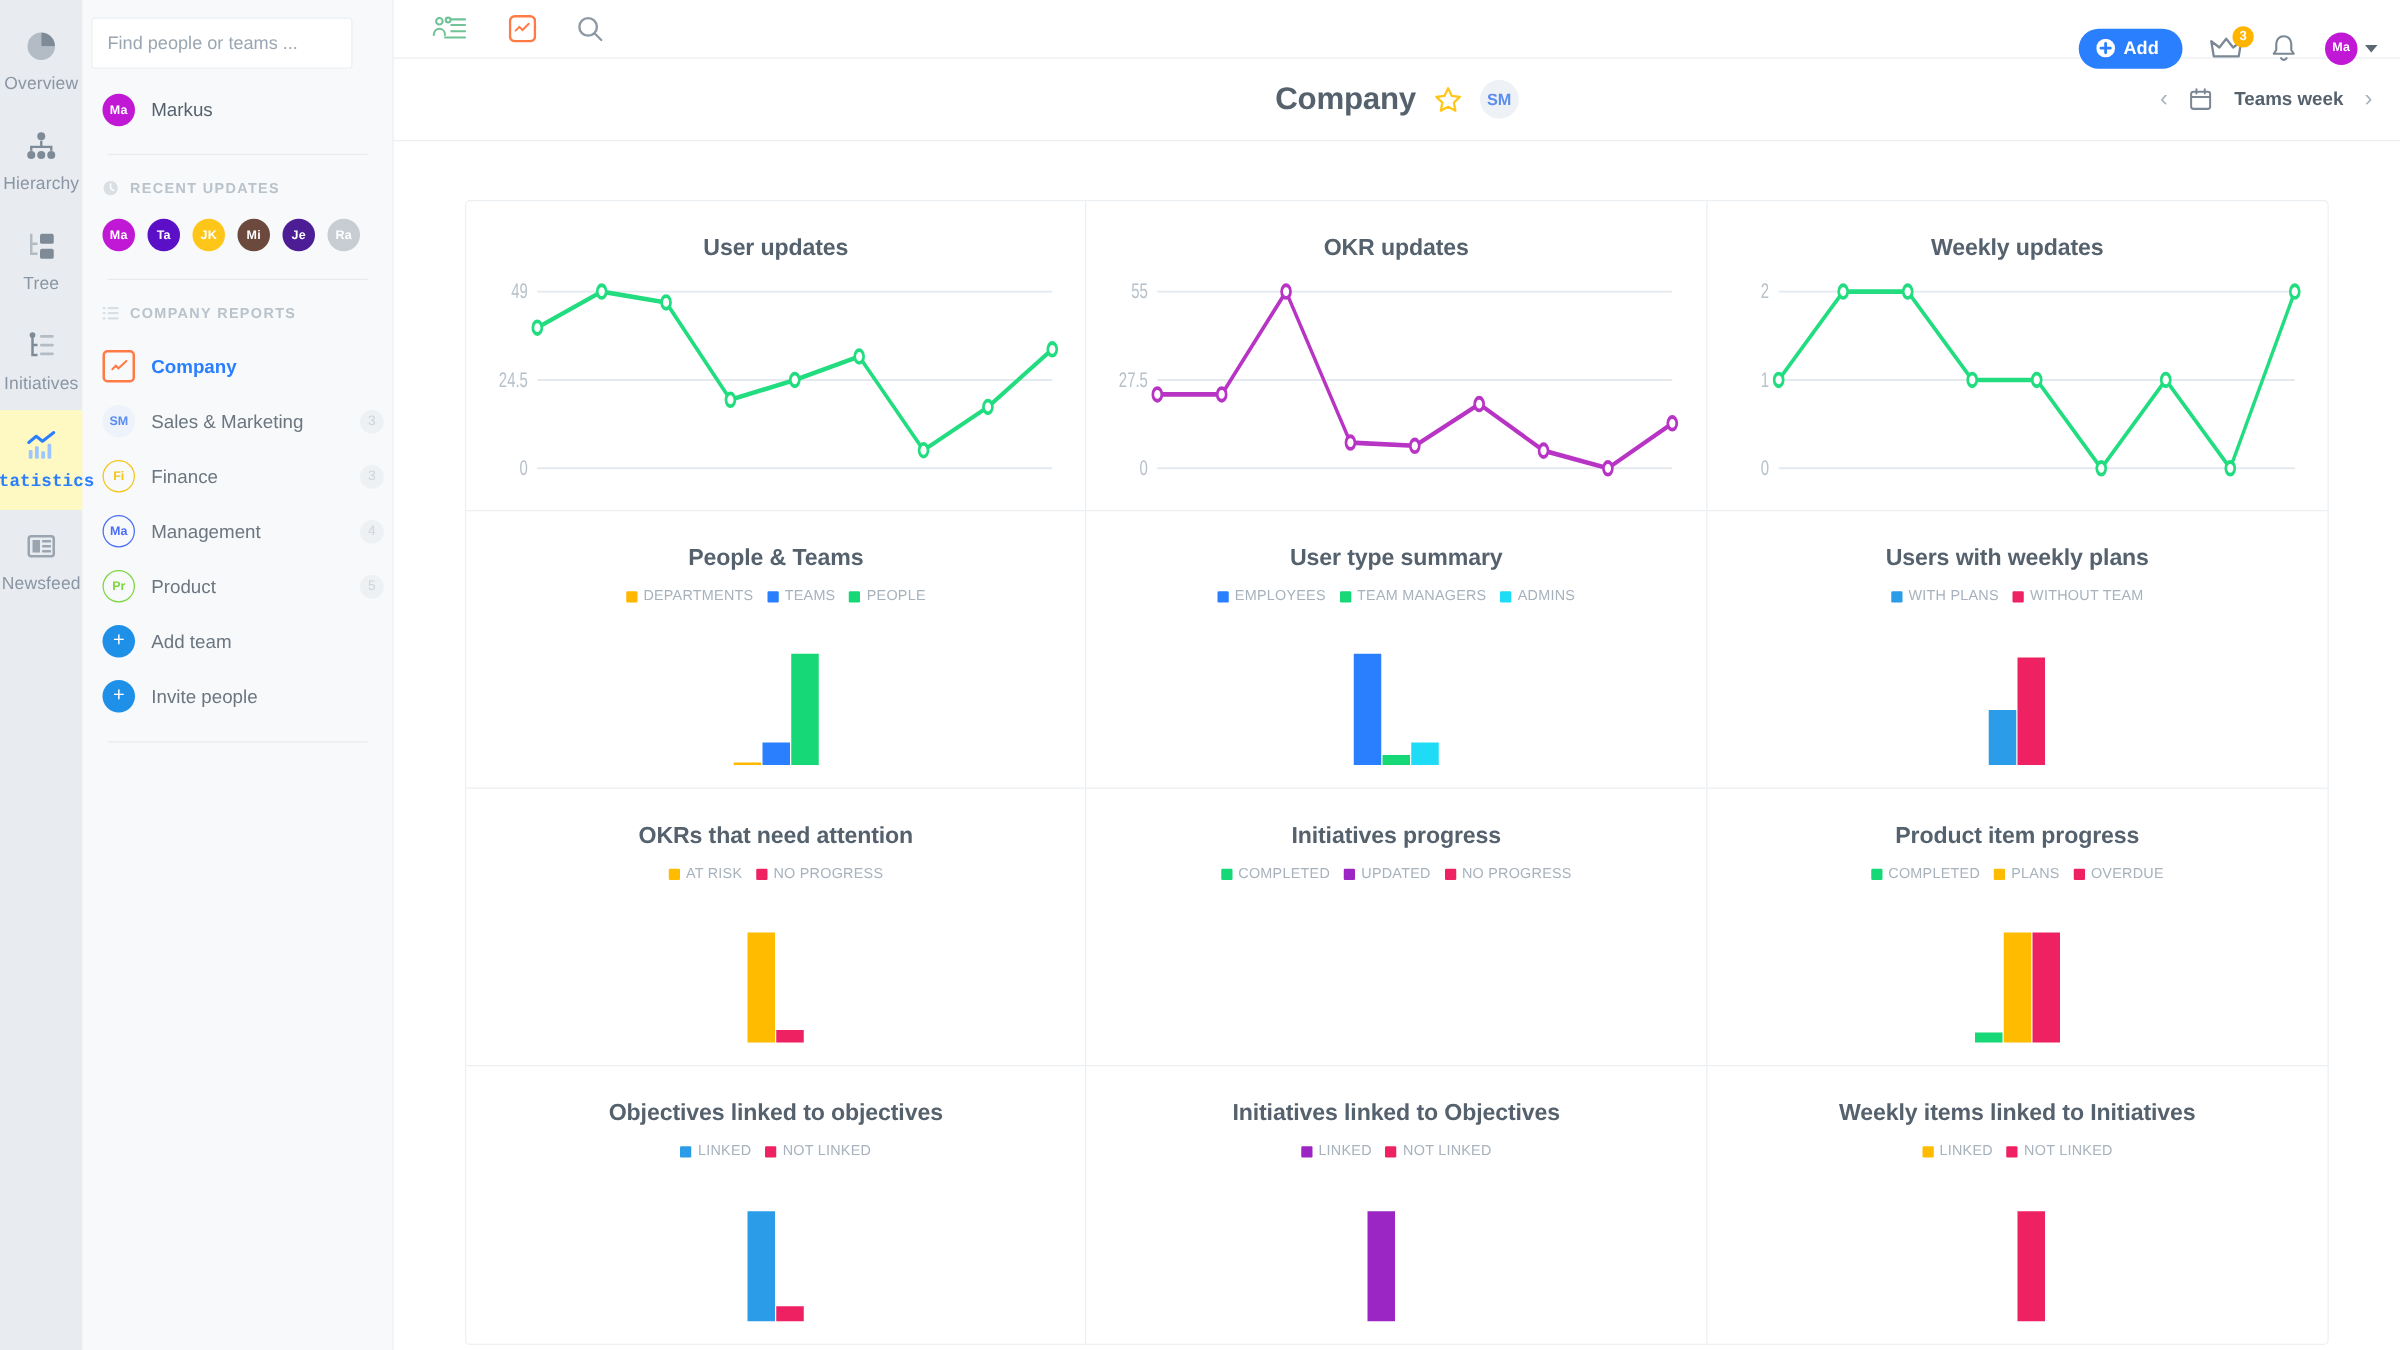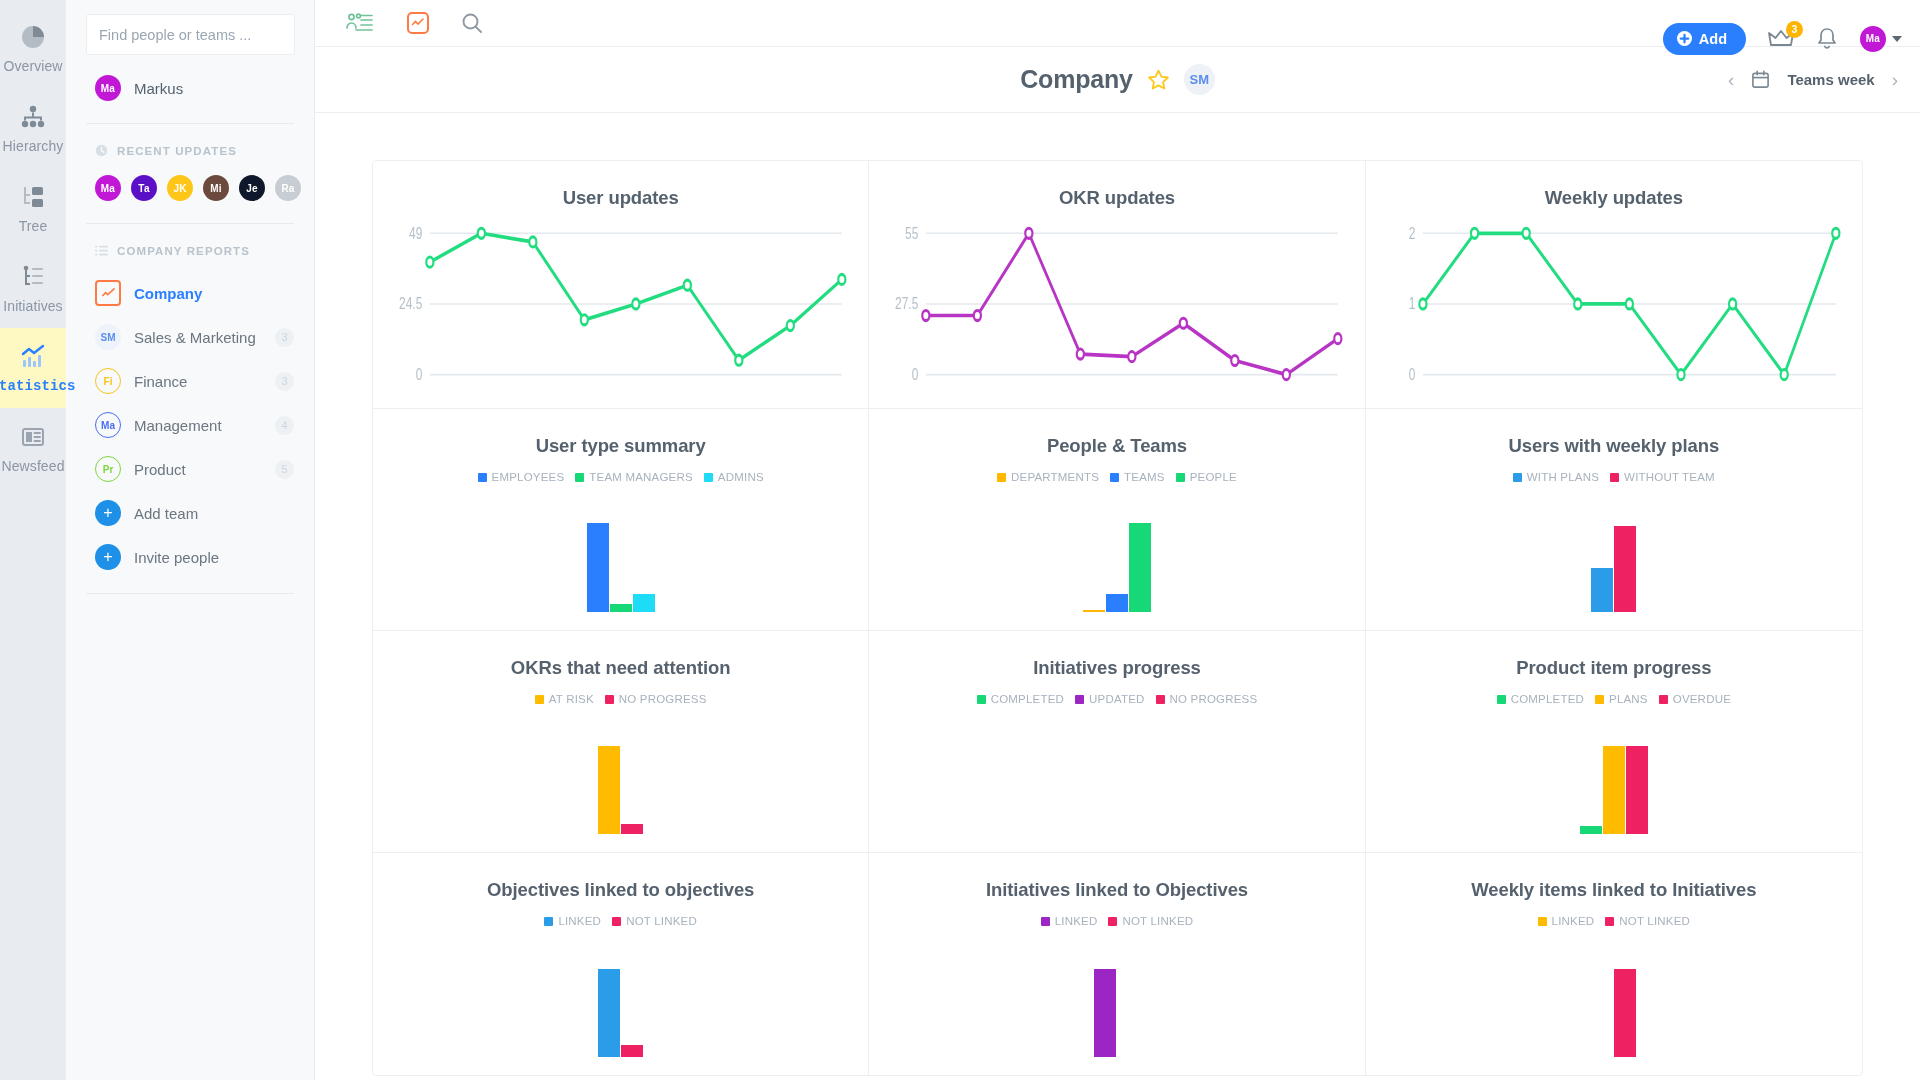--- a/index.html
+++ b/index.html
@@ -27,21 +27,21 @@
   .rail-item.active { background: #fef9c3; color: #2a7fff; font-family: Liberation Mono, monospace; }
   .rail-item.active .rail-label { color: #2a7fff; font-weight: bold; }
   .rail-ico { width: 28px; height: 28px; display:block; }
 
   
   .side {
     width: 249px; flex: 0 0 249px; background: #f7f9fa;
     border-right: 1px solid #e9edf0; padding: 0 0 0 0;
     display: flex; flex-direction: column;
   }
-  .side-inner { padding: 0 20px; }
+  .side-inner { padding: 0 7px; }
   .search-box {
     margin: 14px 0 0 0; height: 41px; background: #ffffff;
     border: 1px solid #eceff2; border-radius: 3px;
     display: flex; align-items: center; padding: 0 12px;
     font-size: 14.5px; color: #9aa6b2; width: 209px;
   }
   .me-row {
     display: flex; align-items: center; gap: 13px;
     padding: 20px 0 22px 9px;
   }
@@ -248,21 +248,21 @@
           <circle cx="8" cy="8" r="7" fill="#c9d2da"></circle>
             <path d="M8 4v4.5l3 1.8" stroke="#fff" stroke-width="1.6" fill="none" stroke-linecap="round"></path>
         </svg>
         <span>RECENT UPDATES</span>
       </div>
       <div class="avatars" id="recent-avatars">
           <span class="av av-26" style="background: rgb(193, 24, 214);">Ma</span>
           <span class="av av-26" style="background: rgb(91, 15, 199);">Ta</span>
           <span class="av av-26" style="background: rgb(255, 198, 26);">JK</span>
           <span class="av av-26" style="background: rgb(107, 74, 61);">Mi</span>
-          <span class="av av-26" style="background: #0f172a;">Je</span>
+          <span class="av av-26" style="background: #4c1d95;">Je</span>
           <span class="av av-26" style="background: rgb(199, 205, 211);">Ra</span>
         </div>
     </div>
     <div class="divider"></div>
     <div class="side-inner">
       <div class="sec-head">
         <svg class="sec-ico" viewBox="0 0 16 16">
           <g fill="#c9d2da">
               <rect x="0" y="2" width="3" height="2.2" rx="1"></rect>
               <rect x="5" y="2" width="11" height="2.2" rx="1"></rect>
@@ -457,20 +457,42 @@
                   <circle cx="176.5" cy="54" r="3.3" fill="#fff" stroke="#22dd80" stroke-width="2"></circle>
                   <circle cx="224" cy="54" r="3.3" fill="#fff" stroke="#22dd80" stroke-width="2"></circle>
                   <circle cx="271.5" cy="100" r="3.3" fill="#fff" stroke="#22dd80" stroke-width="2"></circle>
                   <circle cx="319" cy="54" r="3.3" fill="#fff" stroke="#22dd80" stroke-width="2"></circle>
                   <circle cx="366.5" cy="100" r="3.3" fill="#fff" stroke="#22dd80" stroke-width="2"></circle>
                   <circle cx="414" cy="8" r="3.3" fill="#fff" stroke="#22dd80" stroke-width="2"></circle>
                 </svg>
               </div>
             </div>
             <div class="cell r2">
+              <div class="c-title">People &amp; Teams</div>
+              <div class="legend">
+                <span class="lg">
+                  <span class="lg-sw" style="background:#ffb700"></span>
+                  <span class="lg-tx">DEPARTMENTS</span>
+                </span>
+                <span class="lg">
+                  <span class="lg-sw" style="background:#2a7fff"></span>
+                  <span class="lg-tx">TEAMS</span>
+                </span>
+                <span class="lg">
+                  <span class="lg-sw" style="background:#16d877"></span>
+                  <span class="lg-tx">PEOPLE</span>
+                </span>
+              </div>
+              <div class="bars">
+                <div class="bar" style="height:2px;background:#ffb700"></div>
+                <div class="bar" style="height:18px;background:#2a7fff"></div>
+                <div class="bar" style="height:89px;background:#16d877"></div>
+              </div>
+            </div>
+            <div class="cell r2">
               <div class="c-title">User type summary</div>
               <div class="legend">
                 <span class="lg">
                   <span class="lg-sw" style="background:#2a7fff"></span>
                   <span class="lg-tx">EMPLOYEES</span>
                 </span>
                 <span class="lg">
                   <span class="lg-sw" style="background:#16d877"></span>
                   <span class="lg-tx">TEAM MANAGERS</span>
                 </span>
@@ -479,42 +501,20 @@
                   <span class="lg-tx">ADMINS</span>
                 </span>
               </div>
               <div class="bars">
                 <div class="bar" style="height:89px;background:#2a7fff"></div>
                 <div class="bar" style="height:8px;background:#16d877"></div>
                 <div class="bar" style="height:18px;background:#1edcf5"></div>
               </div>
             </div>
             <div class="cell r2">
-              <div class="c-title">People &amp; Teams</div>
-              <div class="legend">
-                <span class="lg">
-                  <span class="lg-sw" style="background:#ffb700"></span>
-                  <span class="lg-tx">DEPARTMENTS</span>
-                </span>
-                <span class="lg">
-                  <span class="lg-sw" style="background:#2a7fff"></span>
-                  <span class="lg-tx">TEAMS</span>
-                </span>
-                <span class="lg">
-                  <span class="lg-sw" style="background:#16d877"></span>
-                  <span class="lg-tx">PEOPLE</span>
-                </span>
-              </div>
-              <div class="bars">
-                <div class="bar" style="height:2px;background:#ffb700"></div>
-                <div class="bar" style="height:18px;background:#2a7fff"></div>
-                <div class="bar" style="height:89px;background:#16d877"></div>
-              </div>
-            </div>
-            <div class="cell r2">
               <div class="c-title">Users with weekly plans</div>
               <div class="legend">
                 <span class="lg">
                   <span class="lg-sw" style="background:#2a9ce8"></span>
                   <span class="lg-tx">WITH PLANS</span>
                 </span>
                 <span class="lg">
                   <span class="lg-sw" style="background:#ee2262"></span>
                   <span class="lg-tx">WITHOUT TEAM</span>
                 </span>

